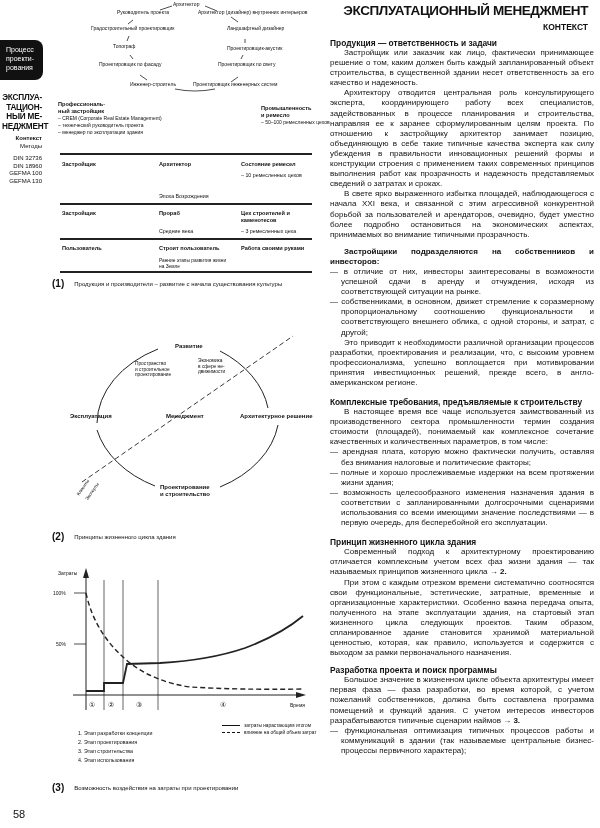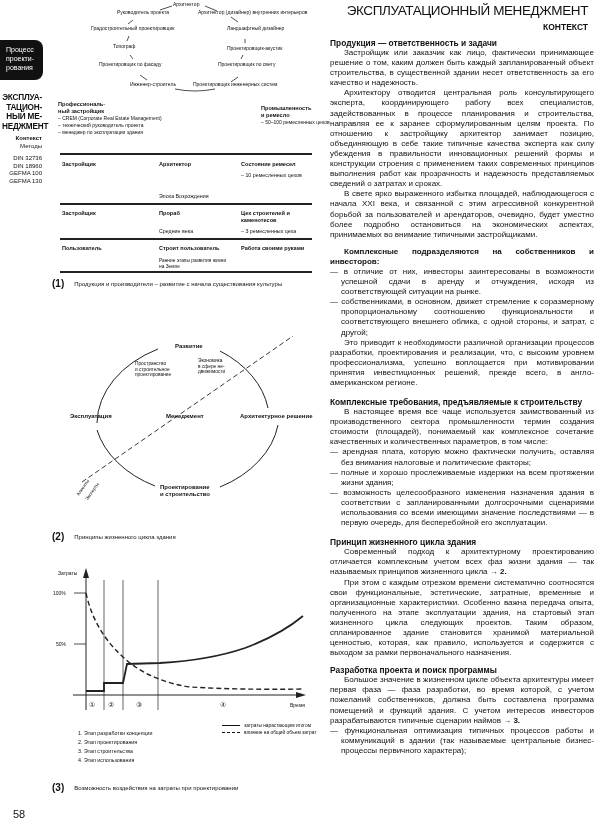--- a/index.html
+++ b/index.html
@@ -7,21 +7,21 @@
   body { position: relative; font-family: "Liberation Sans", sans-serif; color: #111; }
 
   
   .side-tab { position: absolute; left: 0; top: 40px; width: 43px; height: 40px; background: #111; border-radius: 0 8px 8px 0; color: #fff; font-size: 7px; line-height: 9px; padding: 5px 0 0 6px; }
   .side-title { position: absolute; left: 2px; top: 93px; width: 40px; text-align: right; font-weight: bold; font-size: 8.2px; line-height: 9.5px; letter-spacing: -0.2px; }
   .side-links { position: absolute; left: 0; top: 134px; width: 42px; text-align: right; font-size: 6px; line-height: 8px; }
   .side-links .b { font-weight: bold; }
   .side-norms { position: absolute; left: 0; top: 155px; width: 42px; text-align: right; font-size: 6px; line-height: 7.5px; }
 
   
-  .page-title { position: absolute; right: 12px; top: 3px; font-size: 13.5px; font-weight: normal; letter-spacing: -0.4px; }
+  .page-title { position: absolute; right: 12px; top: 3px; font-size: 13.5px; font-weight: bold; letter-spacing: -0.4px; }
   .section-label { position: absolute; right: 12px; top: 22px; font-size: 8.5px; font-weight: bold; }
 
   
   .col { position: absolute; left: 330px; width: 264px; font-size: 8px; line-height: 10.1px; text-align: justify; }
   .col h3 { font-size: 8.4px; font-weight: bold; line-height: 10px; margin-top: 7px; }
   .col p { text-indent: 14px; }
   .col .dash { padding-left: 11px; text-indent: -11px; }
   .col .sub { text-indent: 14px; font-weight: bold; margin-top: 7px; }
   .col b.ref { font-weight: bold; }
 
@@ -229,22 +229,22 @@
     </div>
 </div>
 <div class="caption" style="top:782px">
   <span class="num">(3)</span><span>Возможность воздействия на затраты при проектировании</span>
 </div>
 
 <div class="col" style="top:38px">
   <h3 style="margin-top:0">Продукция — ответственность и задачи</h3>
   <p>Застройщик или заказчик как лицо, фактически принимающее решение о том, каким должен быть каждый запланированный объект строительства, в существенной здании несет ответственность за его качество и надежность.</p>
   <p>Архитектору отводится центральная роль консультирующего эксперта, координирующего работу всех специалистов, задействованных в процессе планирования и строительства, направляя ее к заранее сформулированным целям проекта. По отношению к застройщику архитектор занимает позицию, объединяющую в себе такие типичные качества эксперта как силу убеждения в правильности инновационных решений формы и конструкции строения с применением таких современных принципов выполнения работ как прозрачность и надежность представляемых сведений о затратах и сроках.</p>
-  <p>В свете ярко выраженного избытка площадей, наблюдающегося с начала XXI века, и связанной с этим агрессивной конкурентной борьбой за пользователей и арендаторов, очевидно, будет уместно более подробно остановиться на экономических аспектах, принимаемых во внимание типичными застройщиками.</p>
-  <div class="sub">Комплексные подразделяются на собственников и инвесторов:</div>
+  <p>В свете ярко выраженного избытка площадей, наблюдающегося с начала XXI века, и связанной с этим агрессивной конкурентной борьбой за пользователей и арендаторов, очевидно, будет уместно более подробно остановиться на экономических аспектах, принимаемых во внимание типичными прозрачность.</p>
+  <div class="sub">Застройщики подразделяются на собственников и инвесторов:</div>
   <div class="dash">— в отличие от них, инвесторы заинтересованы в возможности успешной сдачи в аренду и отчуждения, исходя из соответствующей ситуации на рынке.</div>
   <div class="dash">— собственниками, в основном, движет стремление к соразмерному пропорциональному соотношению функциональности и соответствующего внешнего облика, с одной стороны, и затрат, с другой;</div>
   <p>Это приводит к необходимости различной организации процессов разработки, проектирования и реализации, что, с высоким уровнем профессионализма, успешно воплощается при мотивировании принятия инвестиционных решений, прежде всего, в англо-американском регионе.</p>
 
   <h3 style="margin-top:9px">Комплексные требования, предъявляемые к строительству</h3>
   <p>В настоящее время все чаще используется заимствованный из производственного сектора промышленности термин создания стоимости (площадей), понимаемый как комплексное сочетание качественных и количественных параметров, в том числе:</p>
   <div class="dash">— арендная плата, которую можно фактически получить, оставляя без внимания налоговые и политические факторы;</div>
   <div class="dash">— полные и хорошо прослеживаемые издержки на всем протяжении жизни здания;</div>
   <div class="dash">— возможность целесообразного изменения назначения здания в соответствии с запланированными долгосрочными сценариями использования со всеми имеющими значение последствиями — в первую очередь, для бесперебойной его эксплуатации.</div>
 

